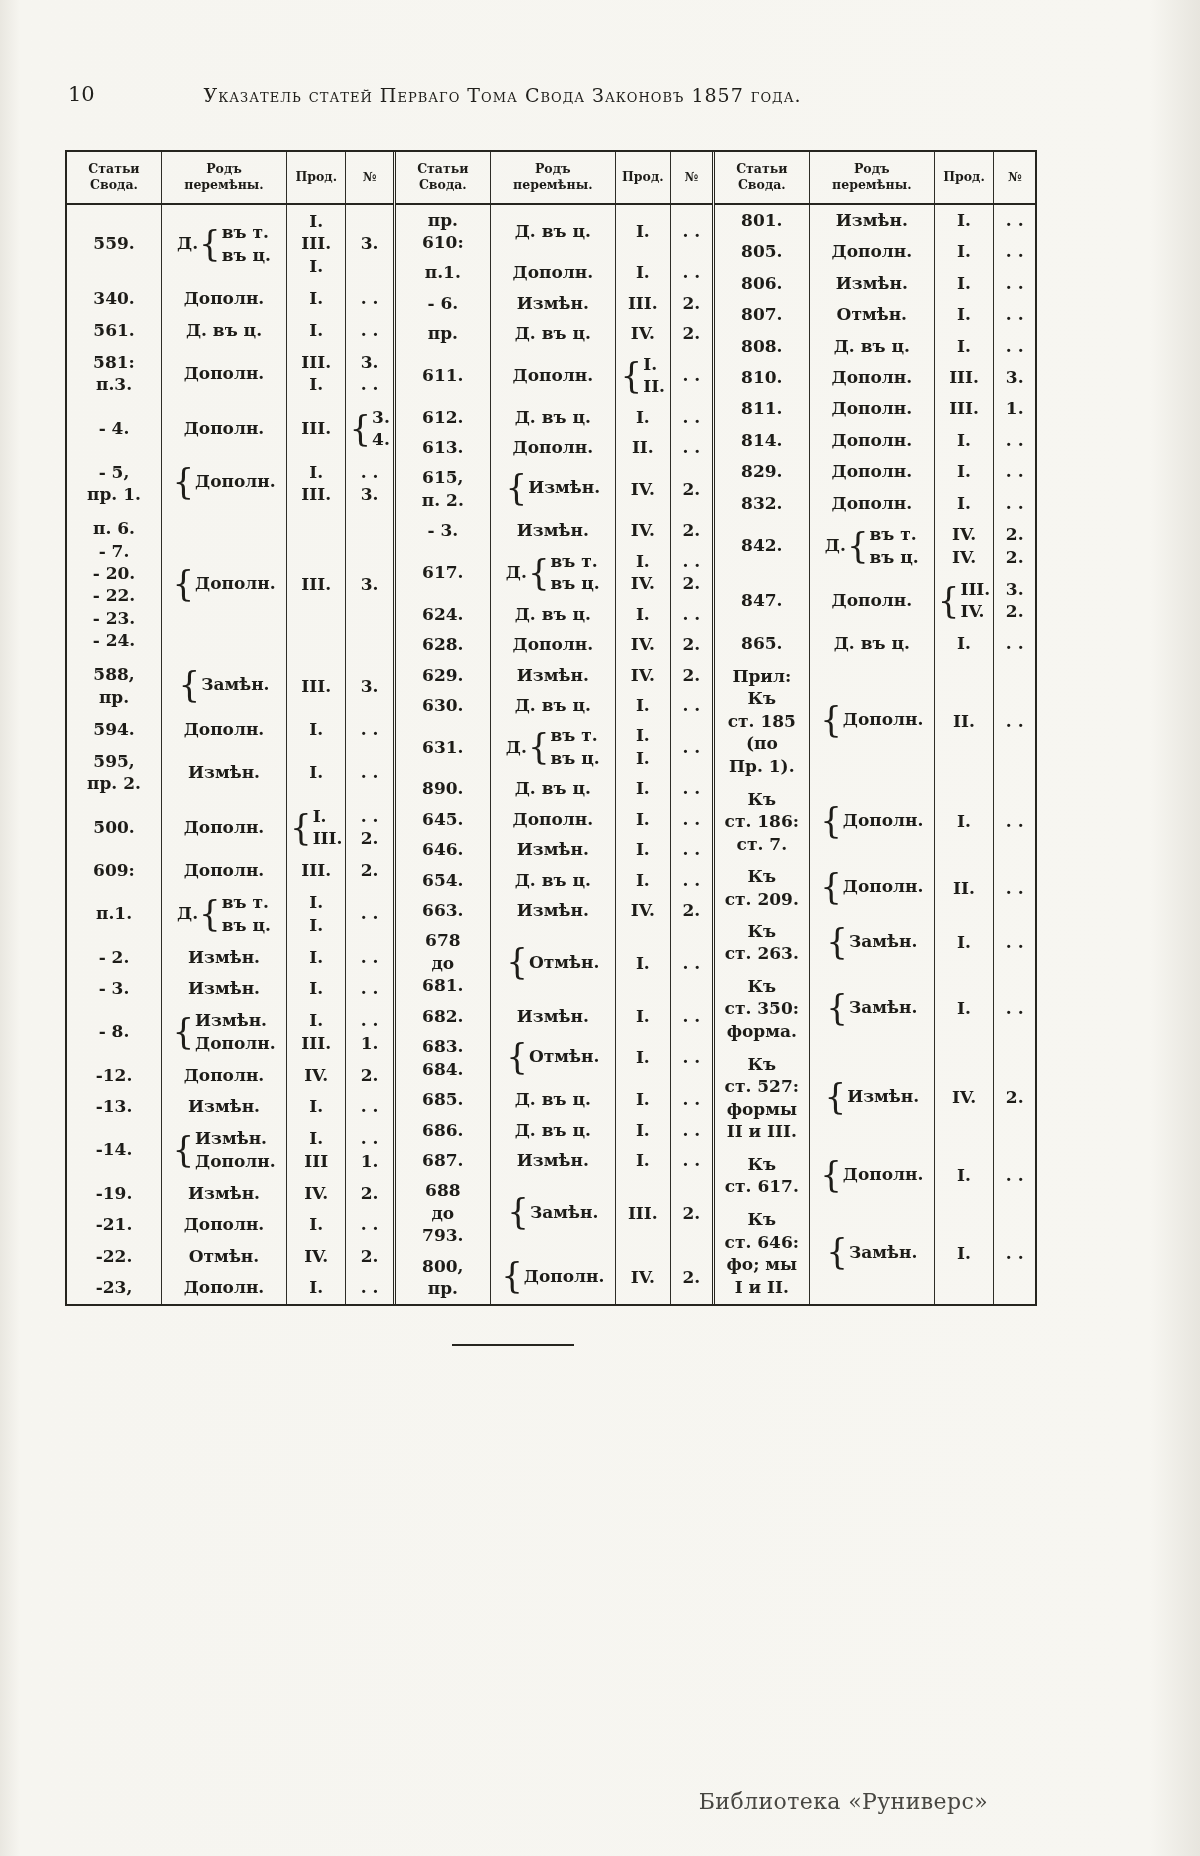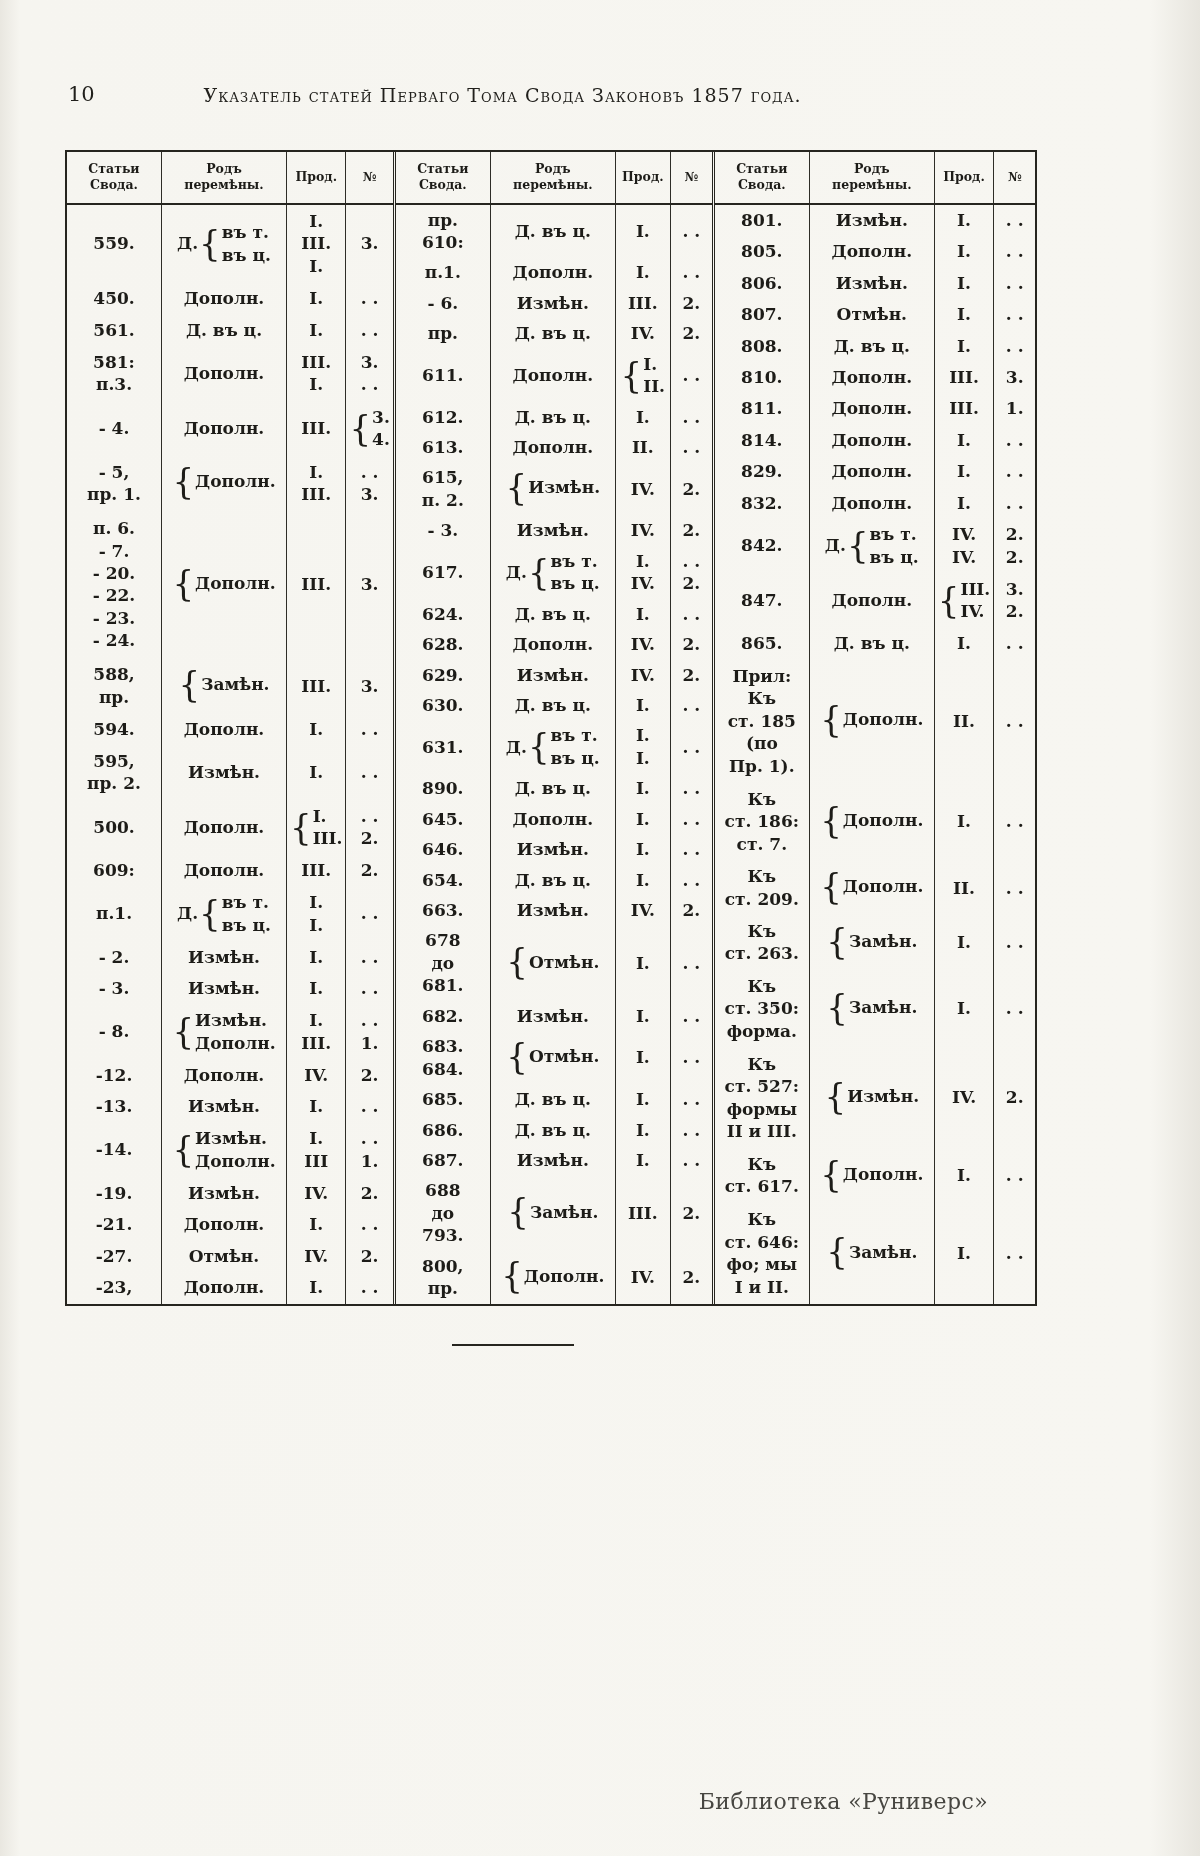--- a/index.html
+++ b/index.html
@@ -72,21 +72,21 @@
               <span class="brace" style="font-size:2em">{</span>
               <span class="stack">
                 <span>въ т.</span>
                 <span>въ ц.</span>
               </span>
             </span></td>
           <td class="c2">I.<br>III.<br>I.</td>
           <td class="c3">3.</td>
         </tr>
         <tr>
-          <td class="c0">450.</td>
+          <td class="c0">340.</td>
           <td class="c1">Дополн.</td>
           <td class="c2">I.</td>
           <td class="c3">. .</td>
         </tr>
         <tr>
           <td class="c0">561.</td>
           <td class="c1">Д. въ ц.</td>
           <td class="c2">I.</td>
           <td class="c3">. .</td>
         </tr>
@@ -238,21 +238,21 @@
           <td class="c2">IV.</td>
           <td class="c3">2.</td>
         </tr>
         <tr>
           <td class="c0">-21.</td>
           <td class="c1">Дополн.</td>
           <td class="c2">I.</td>
           <td class="c3">. .</td>
         </tr>
         <tr>
-          <td class="c0">-27.</td>
+          <td class="c0">-22.</td>
           <td class="c1">Отмѣн.</td>
           <td class="c2">IV.</td>
           <td class="c3">2.</td>
         </tr>
         <tr>
           <td class="c0">-23,</td>
           <td class="c1">Дополн.</td>
           <td class="c2">I.</td>
           <td class="c3">. .</td>
         </tr>

